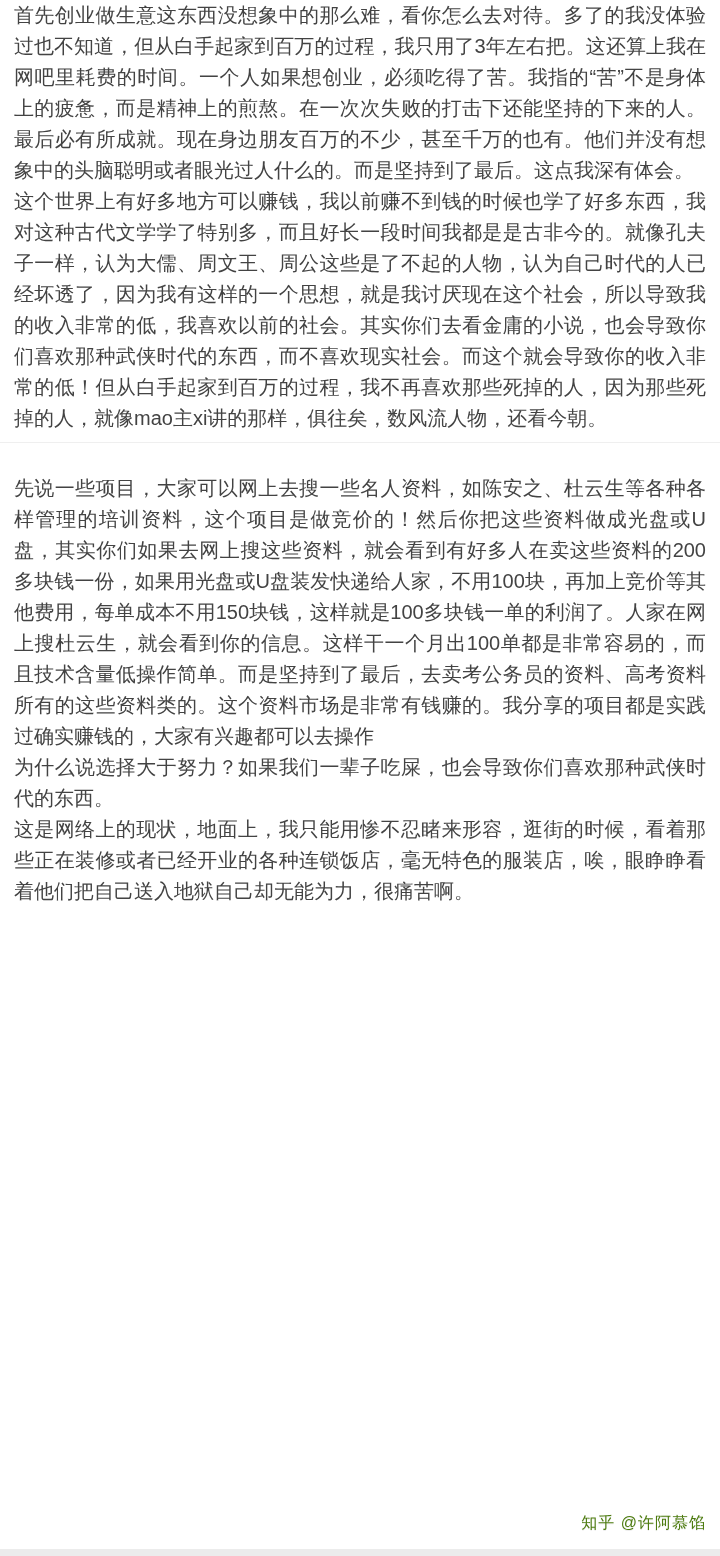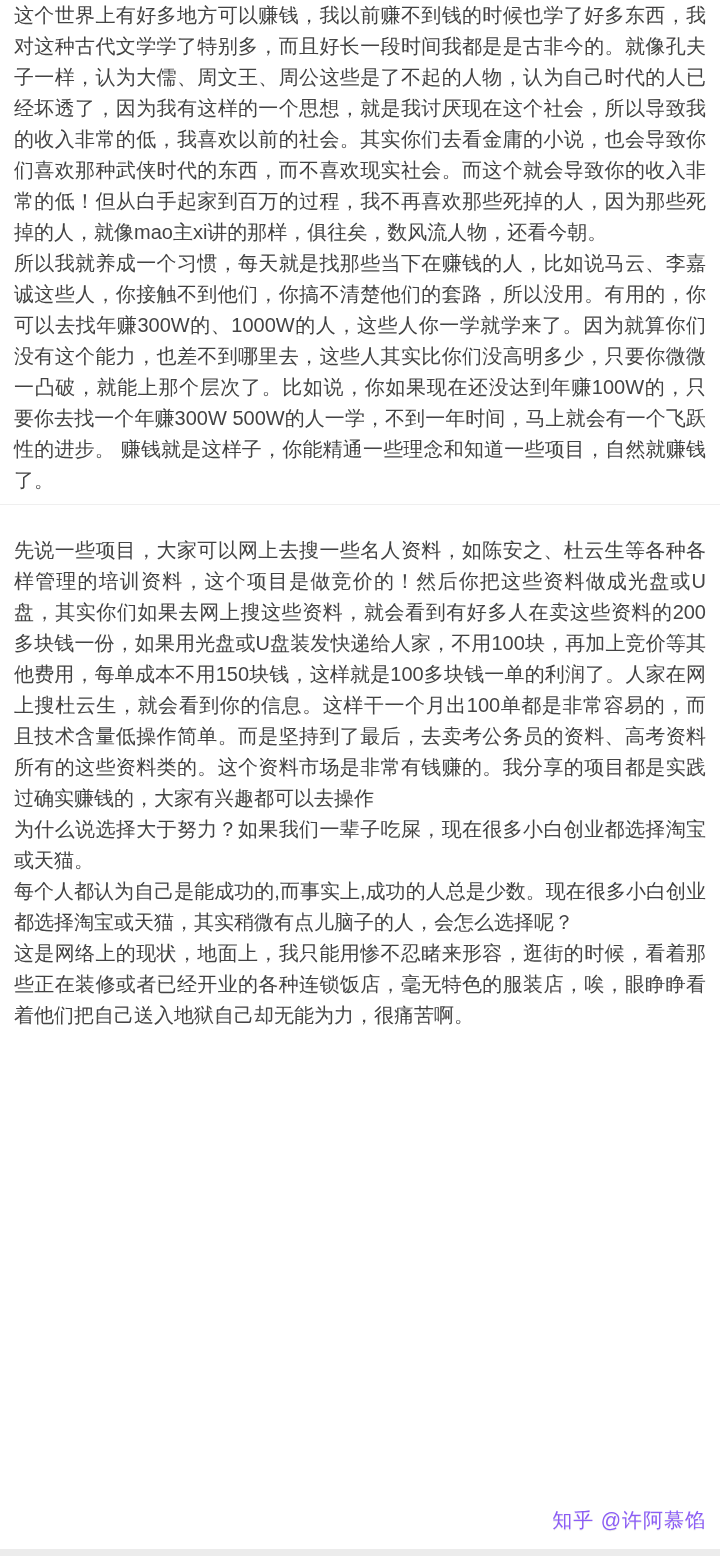--- a/index.html
+++ b/index.html
@@ -34,46 +34,45 @@
   }
   .p4 { margin-top: 0; }
   .p5 { margin-top: 57px; }
   .p6 { margin-top: 25px; }
   .p7 { margin-top: 28px; }
   .p8 { margin-top: 53px; }
   .watermark {
     position: absolute;
     right: 14px;
     bottom: 22px;
-    font-size: 20px;
-    color: #8b5cf6;
+    font-size: 16px;
+    color: #4d7c0f;
     letter-spacing: 1px;
     text-shadow: 0 1px 0 rgba(180,180,180,0.25);
   }
   .footer-bar {
     position: absolute;
     left: 0;
     bottom: 0;
     width: 720px;
     height: 7px;
     background: #ececec;
   }
 </style>
 </head>
 <body>
 
 <div class="content">
+  <p class="para p1">首先创业做生意这东西没想象中的那么难，看你怎么去对待。多了的我没体验过也不知道，但从白手起家到百万的过程，我只用了3年左右把。这还算上我在网吧里耗费的时间。一个人如果想创业，必须吃得了苦。我指的“苦”不是身体上的疲惫，而是精神上的煎熬。在一次次失败的打击下还能坚持的下来的人。最后必有所成就。现在身边朋友百万的不少，甚至千万的也有。他们并没有想象中的头脑聪明或者眼光过人什么的。而是坚持到了最后。这点我深有体会。</p>
   <p class="para p2">这个世界上有好多地方可以赚钱，我以前赚不到钱的时候也学了好多东西，我对这种古代文学学了特别多，而且好长一段时间我都是是古非今的。就像孔夫子一样，认为大儒、周文王、周公这些是了不起的人物，认为自己时代的人已经坏透了，因为我有这样的一个思想，就是我讨厌现在这个社会，所以导致我的收入非常的低，我喜欢以前的社会。其实你们去看金庸的小说，也会导致你们喜欢那种武侠时代的东西，而不喜欢现实社会。而这个就会导致你的收入非常的低！但从白手起家到百万的过程，我不再喜欢那些死掉的人，因为那些死掉的人，就像mao主xi讲的那样，俱往矣，数风流人物，还看今朝。</p>
-  <p class="para p3">所以我就养成一个习惯，每天就是找那些当下在赚钱的人，比如说马云、李嘉诚这些人，你接触不到他们，你搞不清楚他们的套路，所以没用。有用的，你可以去找年赚300W的、1000W的人，这些人你一学就学来了。因为就算你们没有这个能力，也差不到哪里去，这些人其实比你们没高明多少，只要你微微一凸破，就能上那个层次了。比如说，你如果现在还没达到年赚100W的，只要你去找一个年赚300W 500W的人一学，不到一年时间，马上就会有一个飞跃性的进步。 赚钱就是这样子，你能精通一些理念和知道一些项目，自然就赚钱了。</p>
 </div>
 
 <hr class="divider">
 
 <div class="content">
   <p class="para p4">先说一些项目，大家可以网上去搜一些名人资料，如陈安之、杜云生等各种各样管理的培训资料，这个项目是做竞价的！然后你把这些资料做成光盘或U盘，其实你们如果去网上搜这些资料，就会看到有好多人在卖这些资料的200多块钱一份，如果用光盘或U盘装发快递给人家，不用100块，再加上竞价等其他费用，每单成本不用150块钱，这样就是100多块钱一单的利润了。人家在网上搜杜云生，就会看到你的信息。这样干一个月出100单都是非常容易的，而且技术含量低操作简单。而是坚持到了最后，去卖考公务员的资料、高考资料所有的这些资料类的。这个资料市场是非常有钱赚的。我分享的项目都是实践过确实赚钱的，大家有兴趣都可以去操作</p>
-  <p class="para p5">为什么说选择大于努力？如果我们一辈子吃屎，现在很多小白创业都选择淘宝或天猫。</p>
-  <p class="para p7">每个人都认为自己是能成功的,而事实上,成功的人总是少数。现在很多小白创业都选择淘宝或天猫，其实稍微有点儿脑子的人，会怎么选择呢？</p>
+  <p class="para p5">为什么说选择大于努力？如果我们一辈子吃屎，也会导致你们喜欢那种武侠时代的东西。</p>
   <p class="para p8">这是网络上的现状，地面上，我只能用惨不忍睹来形容，逛街的时候，看着那些正在装修或者已经开业的各种连锁饭店，毫无特色的服装店，唉，眼睁睁看着他们把自己送入地狱自己却无能为力，很痛苦啊。</p>
 </div>
 
 <div class="watermark">知乎 @许阿慕馅</div>
 
 <div class="footer-bar"></div>
 
 </body></html>

